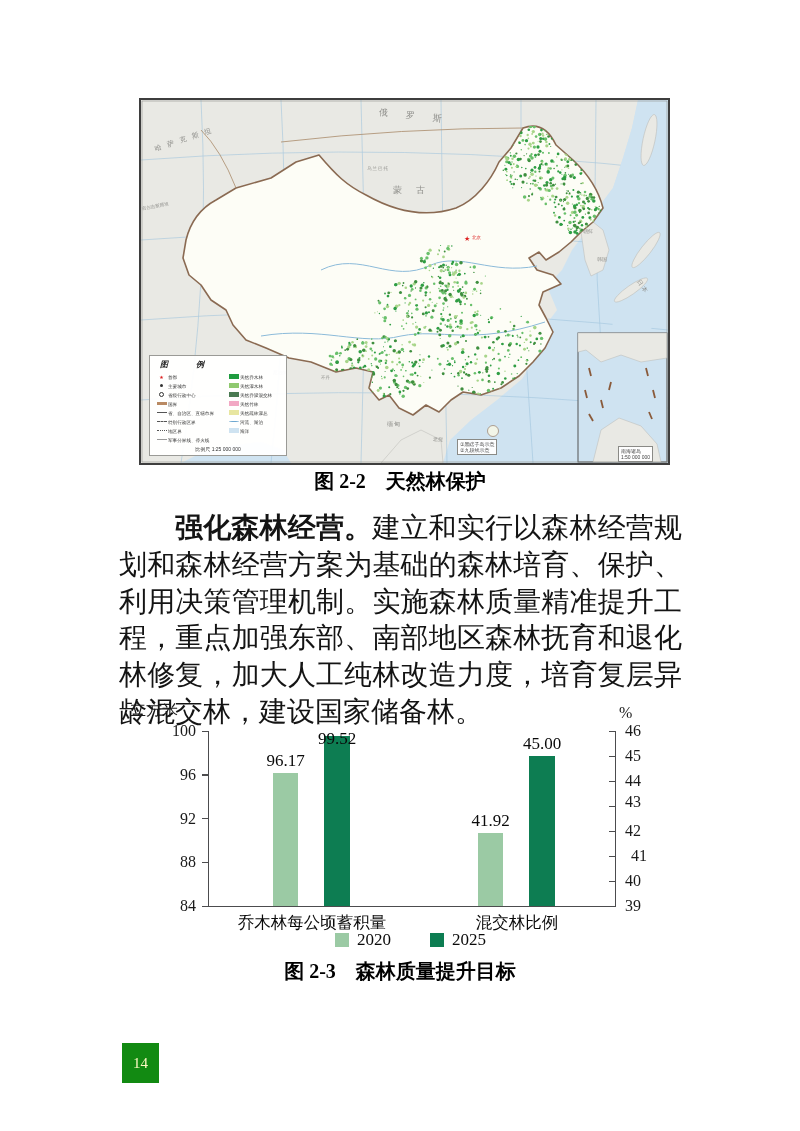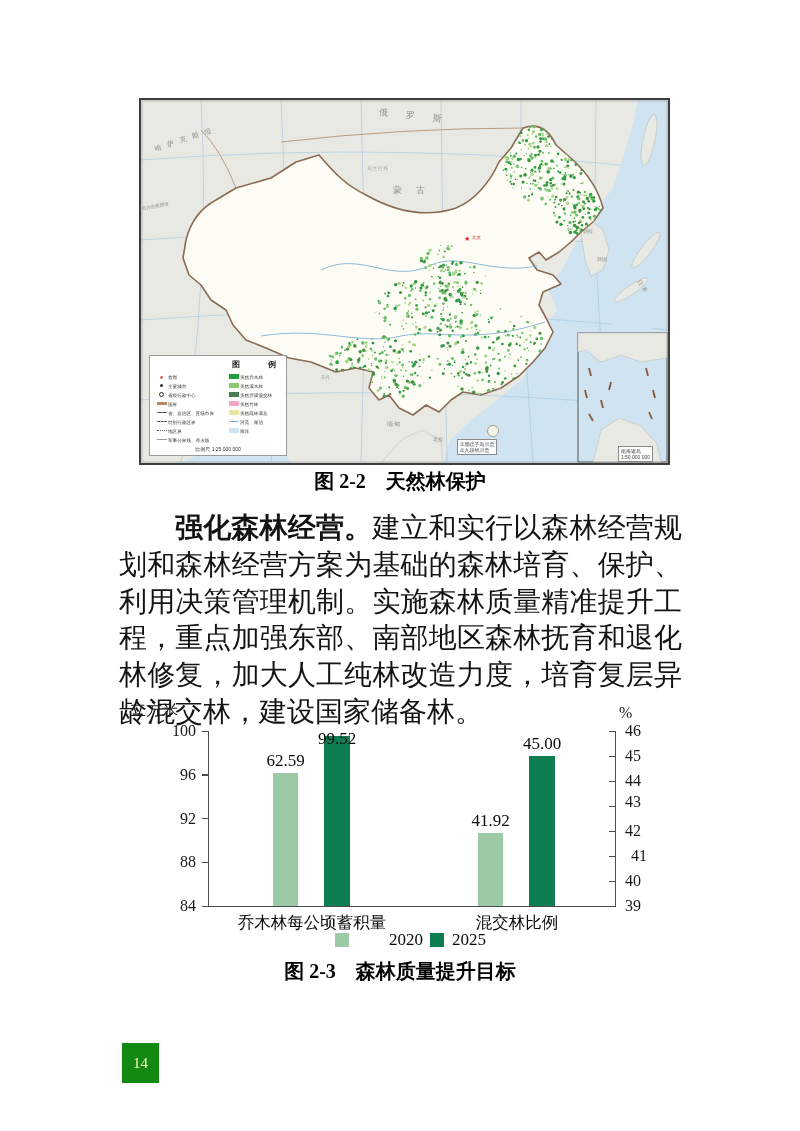--- a/index.html
+++ b/index.html
@@ -7,22 +7,22 @@
         font-family:"Liberation Serif","DejaVu Serif",serif;color:#111;}
   
   #map-wrap{position:absolute;left:139px;top:98px;width:527px;height:363px;
             border:2px solid #3e3e3e;background:#e9e9e4;box-sizing:content-box;}
   #map-svg{position:absolute;left:0;top:0;}
   #map-labels span{position:absolute;color:#8f8f8b;white-space:nowrap;
                    font-family:"Liberation Sans","DejaVu Sans",sans-serif;}
   #map-legend{position:absolute;left:8px;top:255px;width:138px;height:101px;
               background:rgba(255,255,255,.96);border:1px solid #9a9a96;box-sizing:border-box;
               font-family:"Liberation Sans","DejaVu Sans",sans-serif;}
-  .mlg-title{text-align:right;font-size:8px;font-weight:bold;letter-spacing:10px;
-             padding-left:10px;margin-top:3px;color:#222;}
+  .mlg-title{text-align:left;font-size:8px;font-weight:bold;letter-spacing:10px;
+             padding-left:10px;margin-top:3px;color:#222;font-style:italic;}
   .mlg-cols{display:flex;margin-top:2px;}
   .mlg-col{display:flex;flex-direction:column;}
   .mlg-col.left{width:72px;padding-left:5px;}
   .mlg-col.right{width:58px;}
   .mlg-row{display:flex;align-items:center;height:9px;}
   .mlg-sym{width:13px;display:flex;justify-content:center;align-items:center;flex:none;}
   .mlg-txt{font-size:5px;color:#333;white-space:nowrap;transform:scale(.92);transform-origin:left center;}
   .mlg-scale{font-size:5px;color:#333;text-align:center;margin-top:2px;}
   .map-note{position:absolute;background:rgba(255,255,255,.95);border:.5px solid #8a8a86;
             font-size:5px;line-height:6px;color:#444;padding:1px 2px;
@@ -1395,30 +1395,30 @@
         <div class="ticklab" style="left:505px;top:93px;">43</div>
         <div class="tick" style="left:489px;top:130.5px;"></div>
         <div class="ticklab" style="left:505px;top:122px;">42</div>
         <div class="tick" style="left:489px;top:155.5px;"></div>
         <div class="ticklab" style="left:505px;top:147px;margin-left:6px;">41</div>
         <div class="tick" style="left:489px;top:180.5px;"></div>
         <div class="ticklab" style="left:505px;top:172px;">40</div>
         <div class="tick" style="left:489px;top:205.5px;"></div>
         <div class="ticklab" style="left:505px;top:197px;">39</div>
         <div class="bar" style="left:153px;top:72.9px;width:25px;height:133.1px;background:#9bcaa4;"></div>
-        <div class="val" style="left:123.5px;top:50.9px;">62.59</div>
+        <div class="val" style="left:123.5px;top:50.9px;">96.17</div>
         <div class="bar" style="left:204px;top:36.3px;width:26px;height:169.7px;background:#0d7d52;"></div>
         <div class="val" style="left:175px;top:29px;">99.52</div>
         <div class="cat" style="left:72px;">乔木林每公顷蓄积量</div>
         <div class="bar" style="left:358px;top:133.0px;width:25px;height:73.0px;background:#9bcaa4;"></div>
         <div class="val" style="left:328.5px;top:111.0px;">41.92</div>
         <div class="bar" style="left:409px;top:56.0px;width:26px;height:150.0px;background:#0d7d52;"></div>
         <div class="val" style="left:380px;top:34.0px;">45.00</div>
         <div class="cat" style="left:277px;">混交林比例</div>
-        <div class="lg-item" style="left:215px;gap:32px;">
+        <div class="lg-item" style="left:215px;">
           <span class="lg-sw" style="background:#9bcaa4;"></span>
           <span class="lg-tx">2020</span>
         </div>
         <div class="lg-item" style="left:310px;">
           <span class="lg-sw" style="background:#0d7d52;"></span>
           <span class="lg-tx">2025</span>
         </div>
       </div>
   </div>
 

